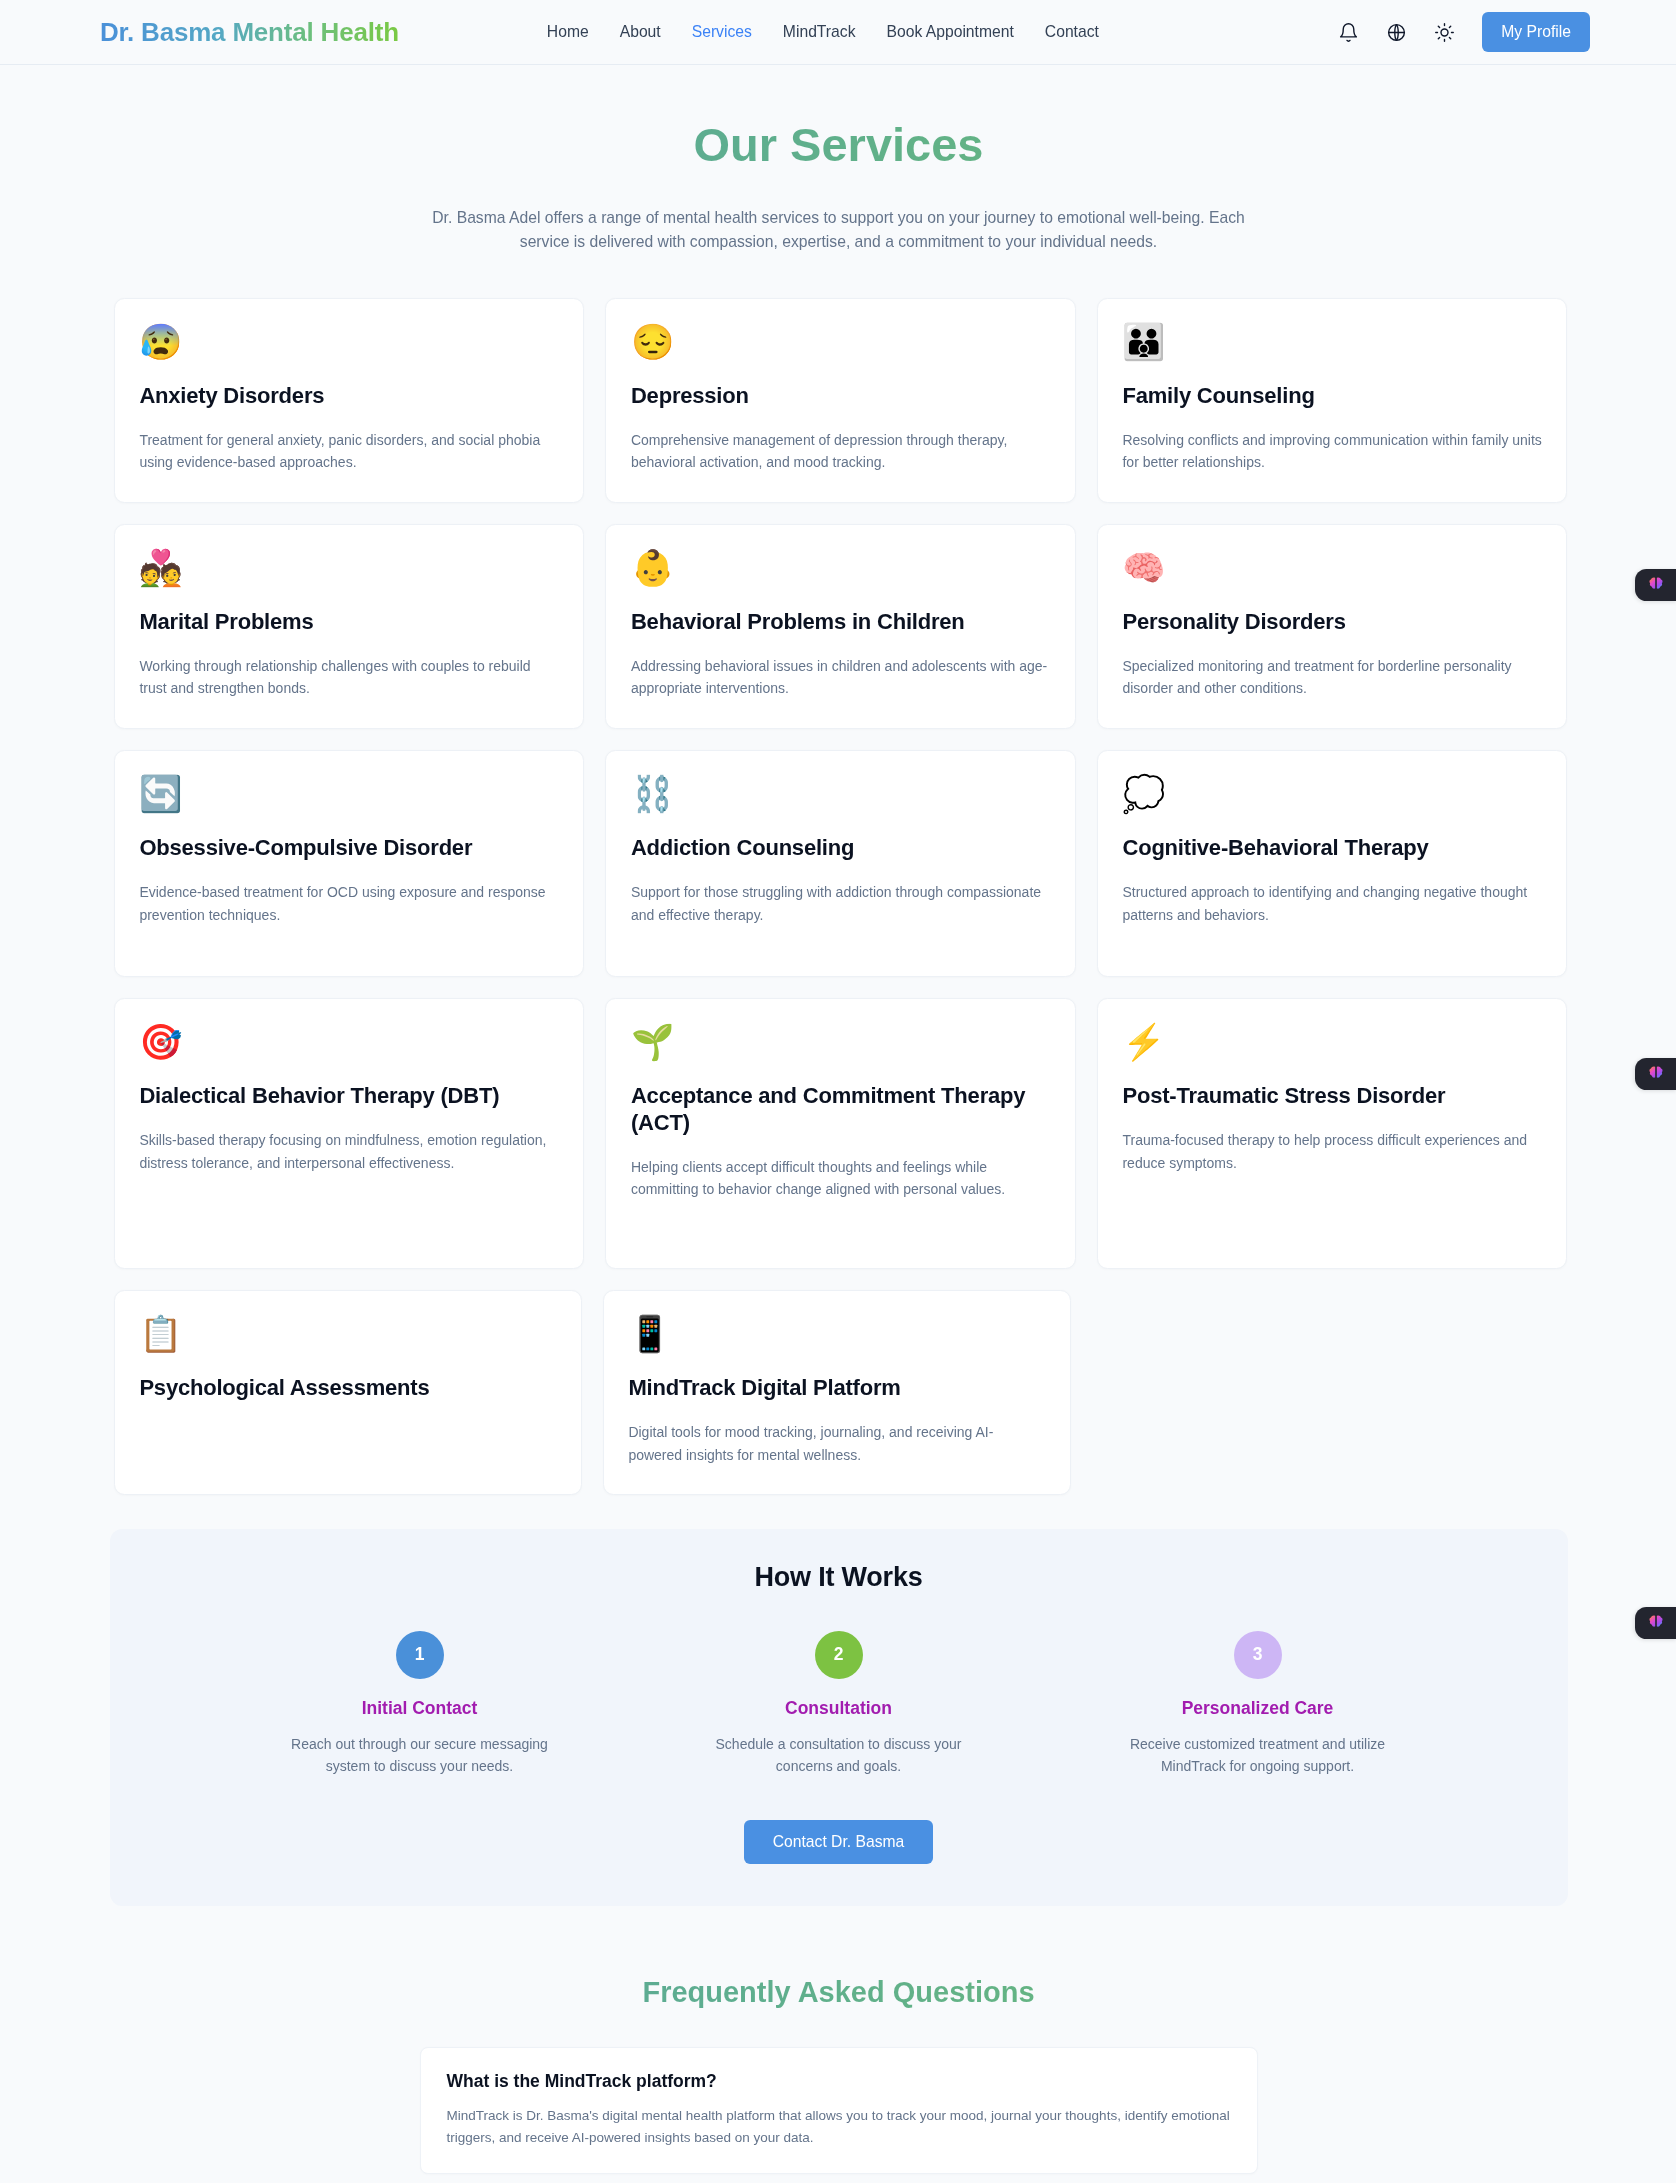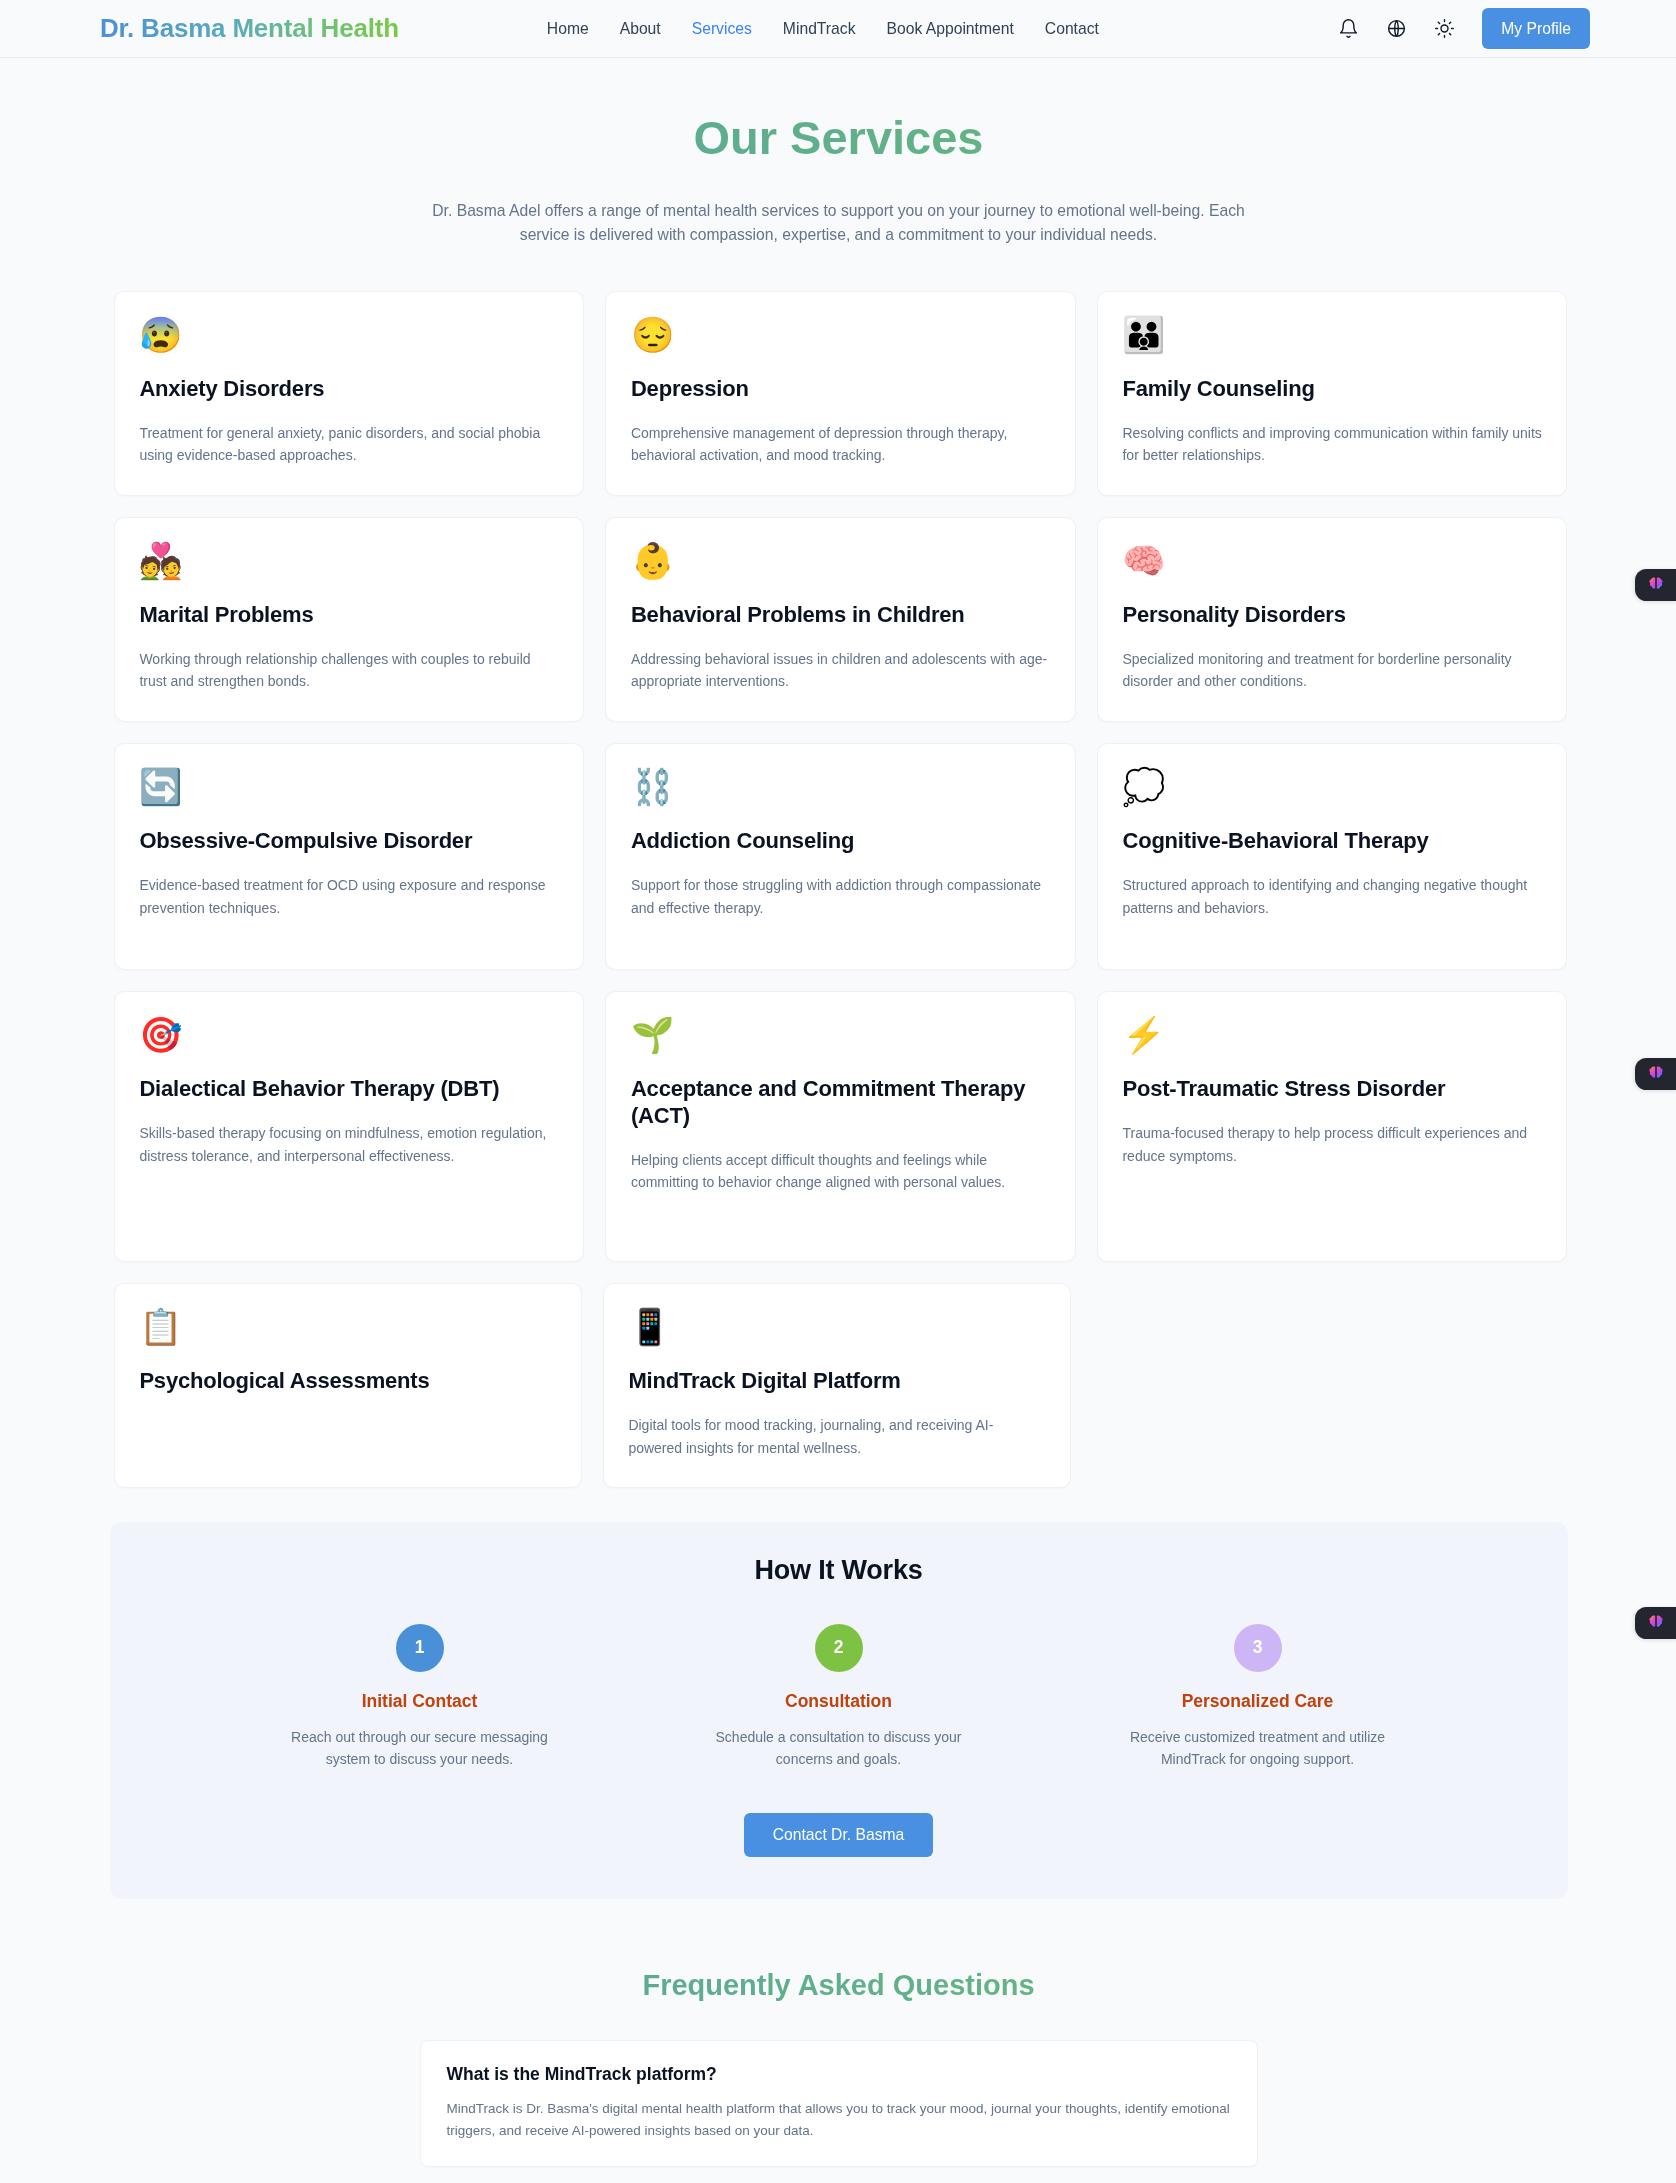--- a/index.html
+++ b/index.html
@@ -8,21 +8,21 @@
     width: 1677px;
     font-family: "Liberation Sans", sans-serif;
     background: #f8fafc;
     color: #0f172a;
     position: relative;
     overflow-x: hidden;
   }
 
   
   .site-header {
-    height: 58px;
+    height: 65px;
     background: #f8fafc;
     border-bottom: 1.7px solid #e6ecf3;
     display: flex;
     align-items: center;
     padding: 0 87px 0 100px;
     position: relative;
   }
   .brand {
     font-size: 26px;
     font-weight: bold;
@@ -138,21 +138,21 @@
   .step { width: 288px; text-align: center; }
   .step-badge {
     width: 48px; height: 48px; border-radius: 50%;
     margin: 0 auto;
     display: flex; align-items: center; justify-content: center;
     color: #ffffff; font-size: 17.5px; font-weight: bold;
   }
   .step-1 { background: #4a90d9; }
   .step-2 { background: #7dc242; }
   .step-3 { background: #cdb6f5; }
-  .step-title { font-size: 17.5px; font-weight: bold; color: #c2410c; margin-top: 19px; }
+  .step-title { font-size: 17.5px; font-weight: bold; color: #a21caf; margin-top: 19px; }
   .step-desc { font-size: 14px; line-height: 1.6; color: #64748b; margin-top: 14px; }
   .contact-btn {
     display: block;
     margin: 42px auto 0;
     background: #4a90e2;
     color: #ffffff;
     border: none;
     border-radius: 6.1px;
     font-size: 15.7px;
     font-family: inherit;

